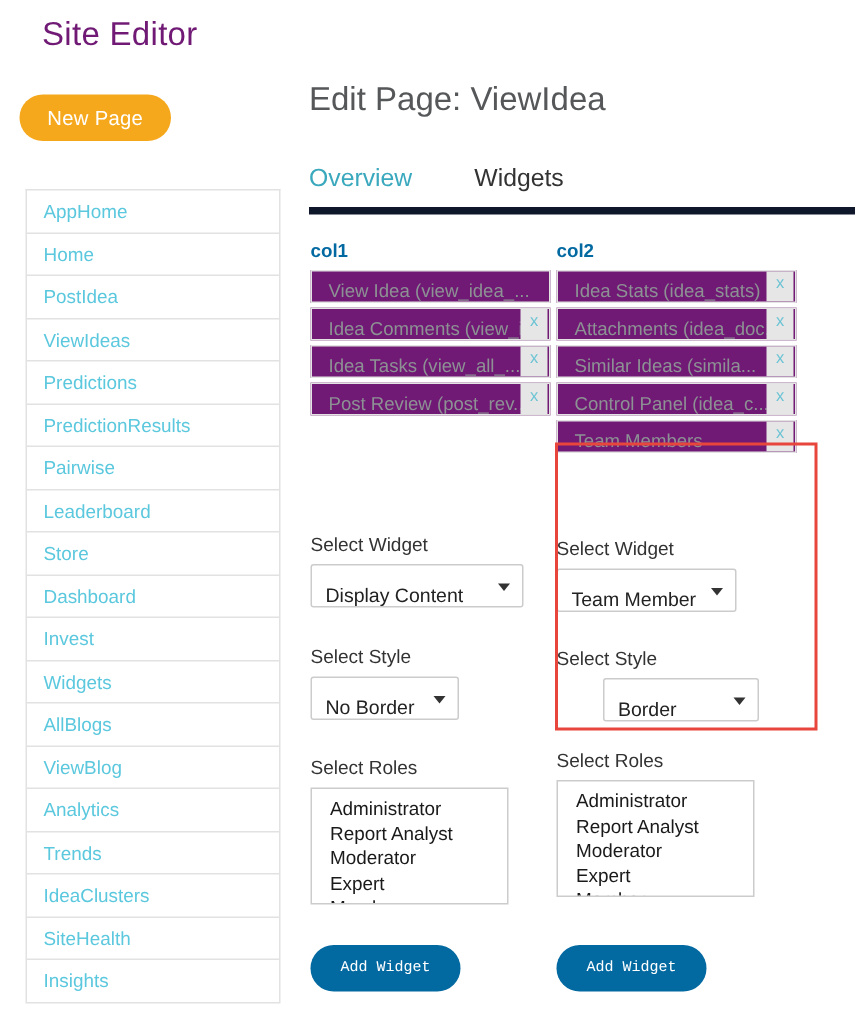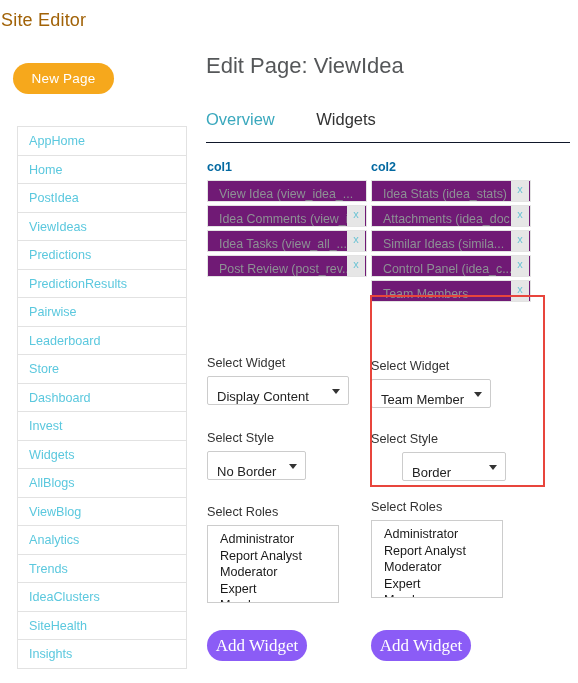--- a/index.html
+++ b/index.html
@@ -8,23 +8,23 @@
     width: 578px; height: 683px;
     background: #ffffff;
     font-family: "Liberation Sans", sans-serif;
     overflow: hidden;
   }
   #root { position: relative; width: 578px; height: 683px; background: #fff; }
 
   
   .page-title {
     position: absolute;
-    left: 1px; top: 10px;
-    font-size: 18px;
-    color: #a16207;
+    left: 28px; top: 10px;
+    font-size: 22px;
+    color: #701a75;
     font-weight: 400;
     letter-spacing: 0.2px;
   }
 
   .new-page-btn {
     position: absolute;
     left: 13px; top: 63px;
     width: 101px; height: 31px;
     background: #f5a623;
     background: #f6a81c;
@@ -68,21 +68,21 @@
     position: absolute;
     left: 0; top: 53px;
     font-size: 22px;
     color: #555759;
     white-space: nowrap;
   }
   .tabs {
     position: absolute;
     left: 0; top: 110px;
     width: 364px;
-    border-bottom: 1px solid #0f172a;
+    border-bottom: 5px solid #0f172a;
     height: 33px;
   }
   .tab {
     display: inline-block;
     font-size: 16.5px;
     cursor: pointer;
     padding-bottom: 8px;
   }
   .tab-overview { color: #3aa8bd; margin-right: 37px; }
   .tab-widgets  { color: #333333; }
@@ -196,26 +196,26 @@
   .roles-box .ritem {
     font-size: 12.6px;
     color: #1a1a1a;
     line-height: 16.5px;
     padding-left: 12px;
     white-space: nowrap;
   }
 
   .add-btn {
     width: 100px; height: 31px;
-    background: #8b5cf6;
+    background: #0369a1;
     border: none;
     border-radius: 16px;
     color: #ffffff;
-    font-size: 17px;
-    font-family: Liberation Serif, serif;
+    font-size: 10px;
+    font-family: Liberation Mono, monospace;
     cursor: pointer;
   }
 
   .blk-widget { position: absolute; top: 196px; }
   .blk-style  { position: absolute; top: 271px; }
   .blk-roles  { position: absolute; top: 345px; }
   .blk-add    { position: absolute; top: 470px; }
 
   .col2 .blk-widget { top: 199px; }
   .col2 .blk-style  { top: 272px; }

